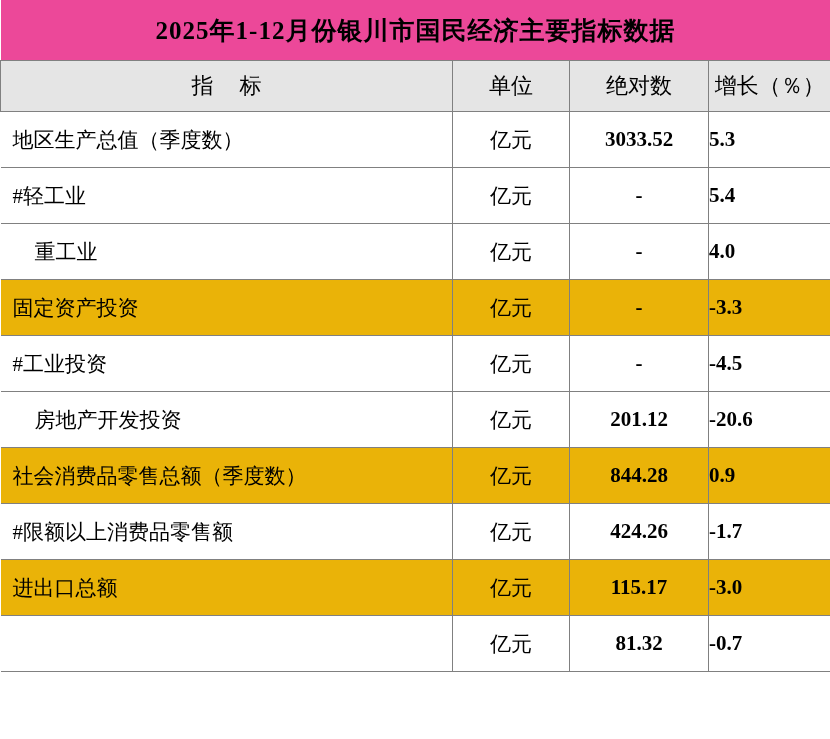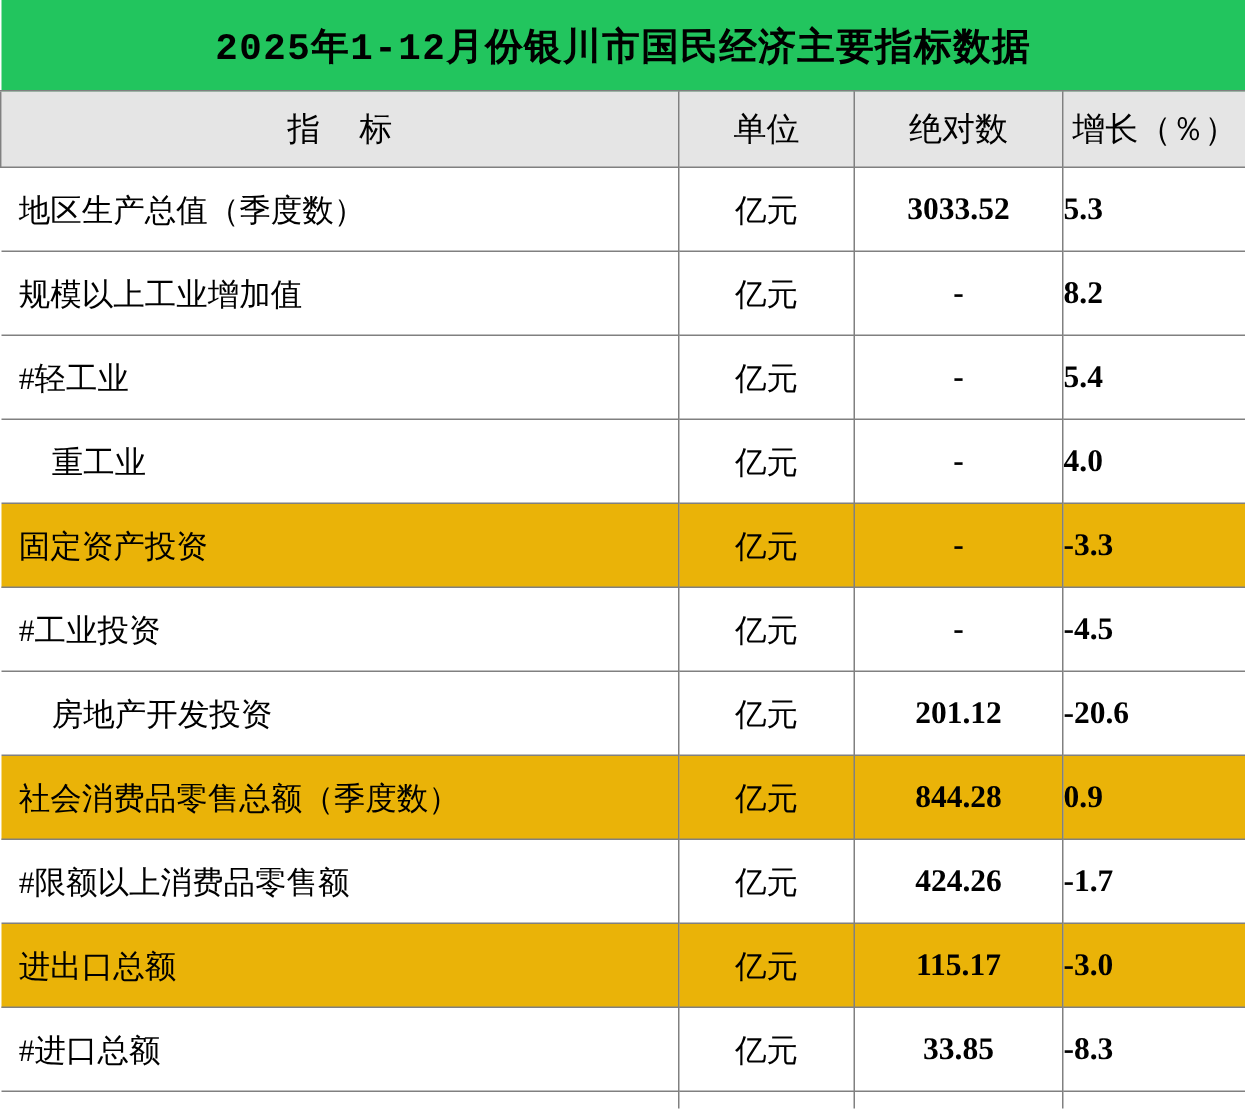--- a/index.html
+++ b/index.html
@@ -24,30 +24,29 @@
     width: 830px;
     table-layout: fixed;
   }
   table.report td, table.report th {
     border: 1px solid #808080;
     padding: 0;
     margin: 0;
   }
   
   .title-cell {
-    background: #22c55e;
+    background: #ec4899;
     text-align: center;
     font-size: 25px;
     font-weight: bold;
     height: 60px;
     letter-spacing: 1px;
     border-top: none !important;
     border-left: none !important;
     border-right: none !important;
-    font-family: Liberation Mono, monospace;
   }
   
   .hdr {
     background: #e5e5e5;
     text-align: center;
     font-size: 22px;
     font-weight: normal;
     height: 50px;
     border-left: none;
   }
@@ -112,26 +111,20 @@
         <td class="hdr">增长（％）</td>
       </tr>
 
     <tr class="data-row">
           <td class="c-name"><span class="indent1">地区生产总值（季度数）</span></td>
           <td class="c-unit">亿元</td>
           <td class="c-abs">3033.52</td>
           <td class="c-grow">5.3</td>
         </tr>
         <tr class="data-row">
-          <td class="c-name"><span class="indent1">规模以上工业增加值</span></td>
-          <td class="c-unit">亿元</td>
-          <td class="c-abs">-</td>
-          <td class="c-grow">8.2</td>
-        </tr>
-        <tr class="data-row">
           <td class="c-name"><span class="indent1">#轻工业</span></td>
           <td class="c-unit">亿元</td>
           <td class="c-abs">-</td>
           <td class="c-grow">5.4</td>
         </tr>
         <tr class="data-row">
           <td class="c-name"><span class="indent2">重工业</span></td>
           <td class="c-unit">亿元</td>
           <td class="c-abs">-</td>
           <td class="c-grow">4.0</td>
@@ -166,26 +159,20 @@
           <td class="c-abs">424.26</td>
           <td class="c-grow">-1.7</td>
         </tr>
         <tr class="data-row shade">
           <td class="c-name"><span class="indent1">进出口总额</span></td>
           <td class="c-unit">亿元</td>
           <td class="c-abs">115.17</td>
           <td class="c-grow">-3.0</td>
         </tr>
         <tr class="data-row">
-          <td class="c-name"><span class="indent1">#进口总额</span></td>
-          <td class="c-unit">亿元</td>
-          <td class="c-abs">33.85</td>
-          <td class="c-grow">-8.3</td>
-        </tr>
-        <tr class="data-row">
           <td class="c-name"></td>
           <td class="c-unit">亿元</td>
           <td class="c-abs">81.32</td>
           <td class="c-grow">-0.7</td>
         </tr>
       </tbody>
   </table>
 </div>
 
 </body></html>

